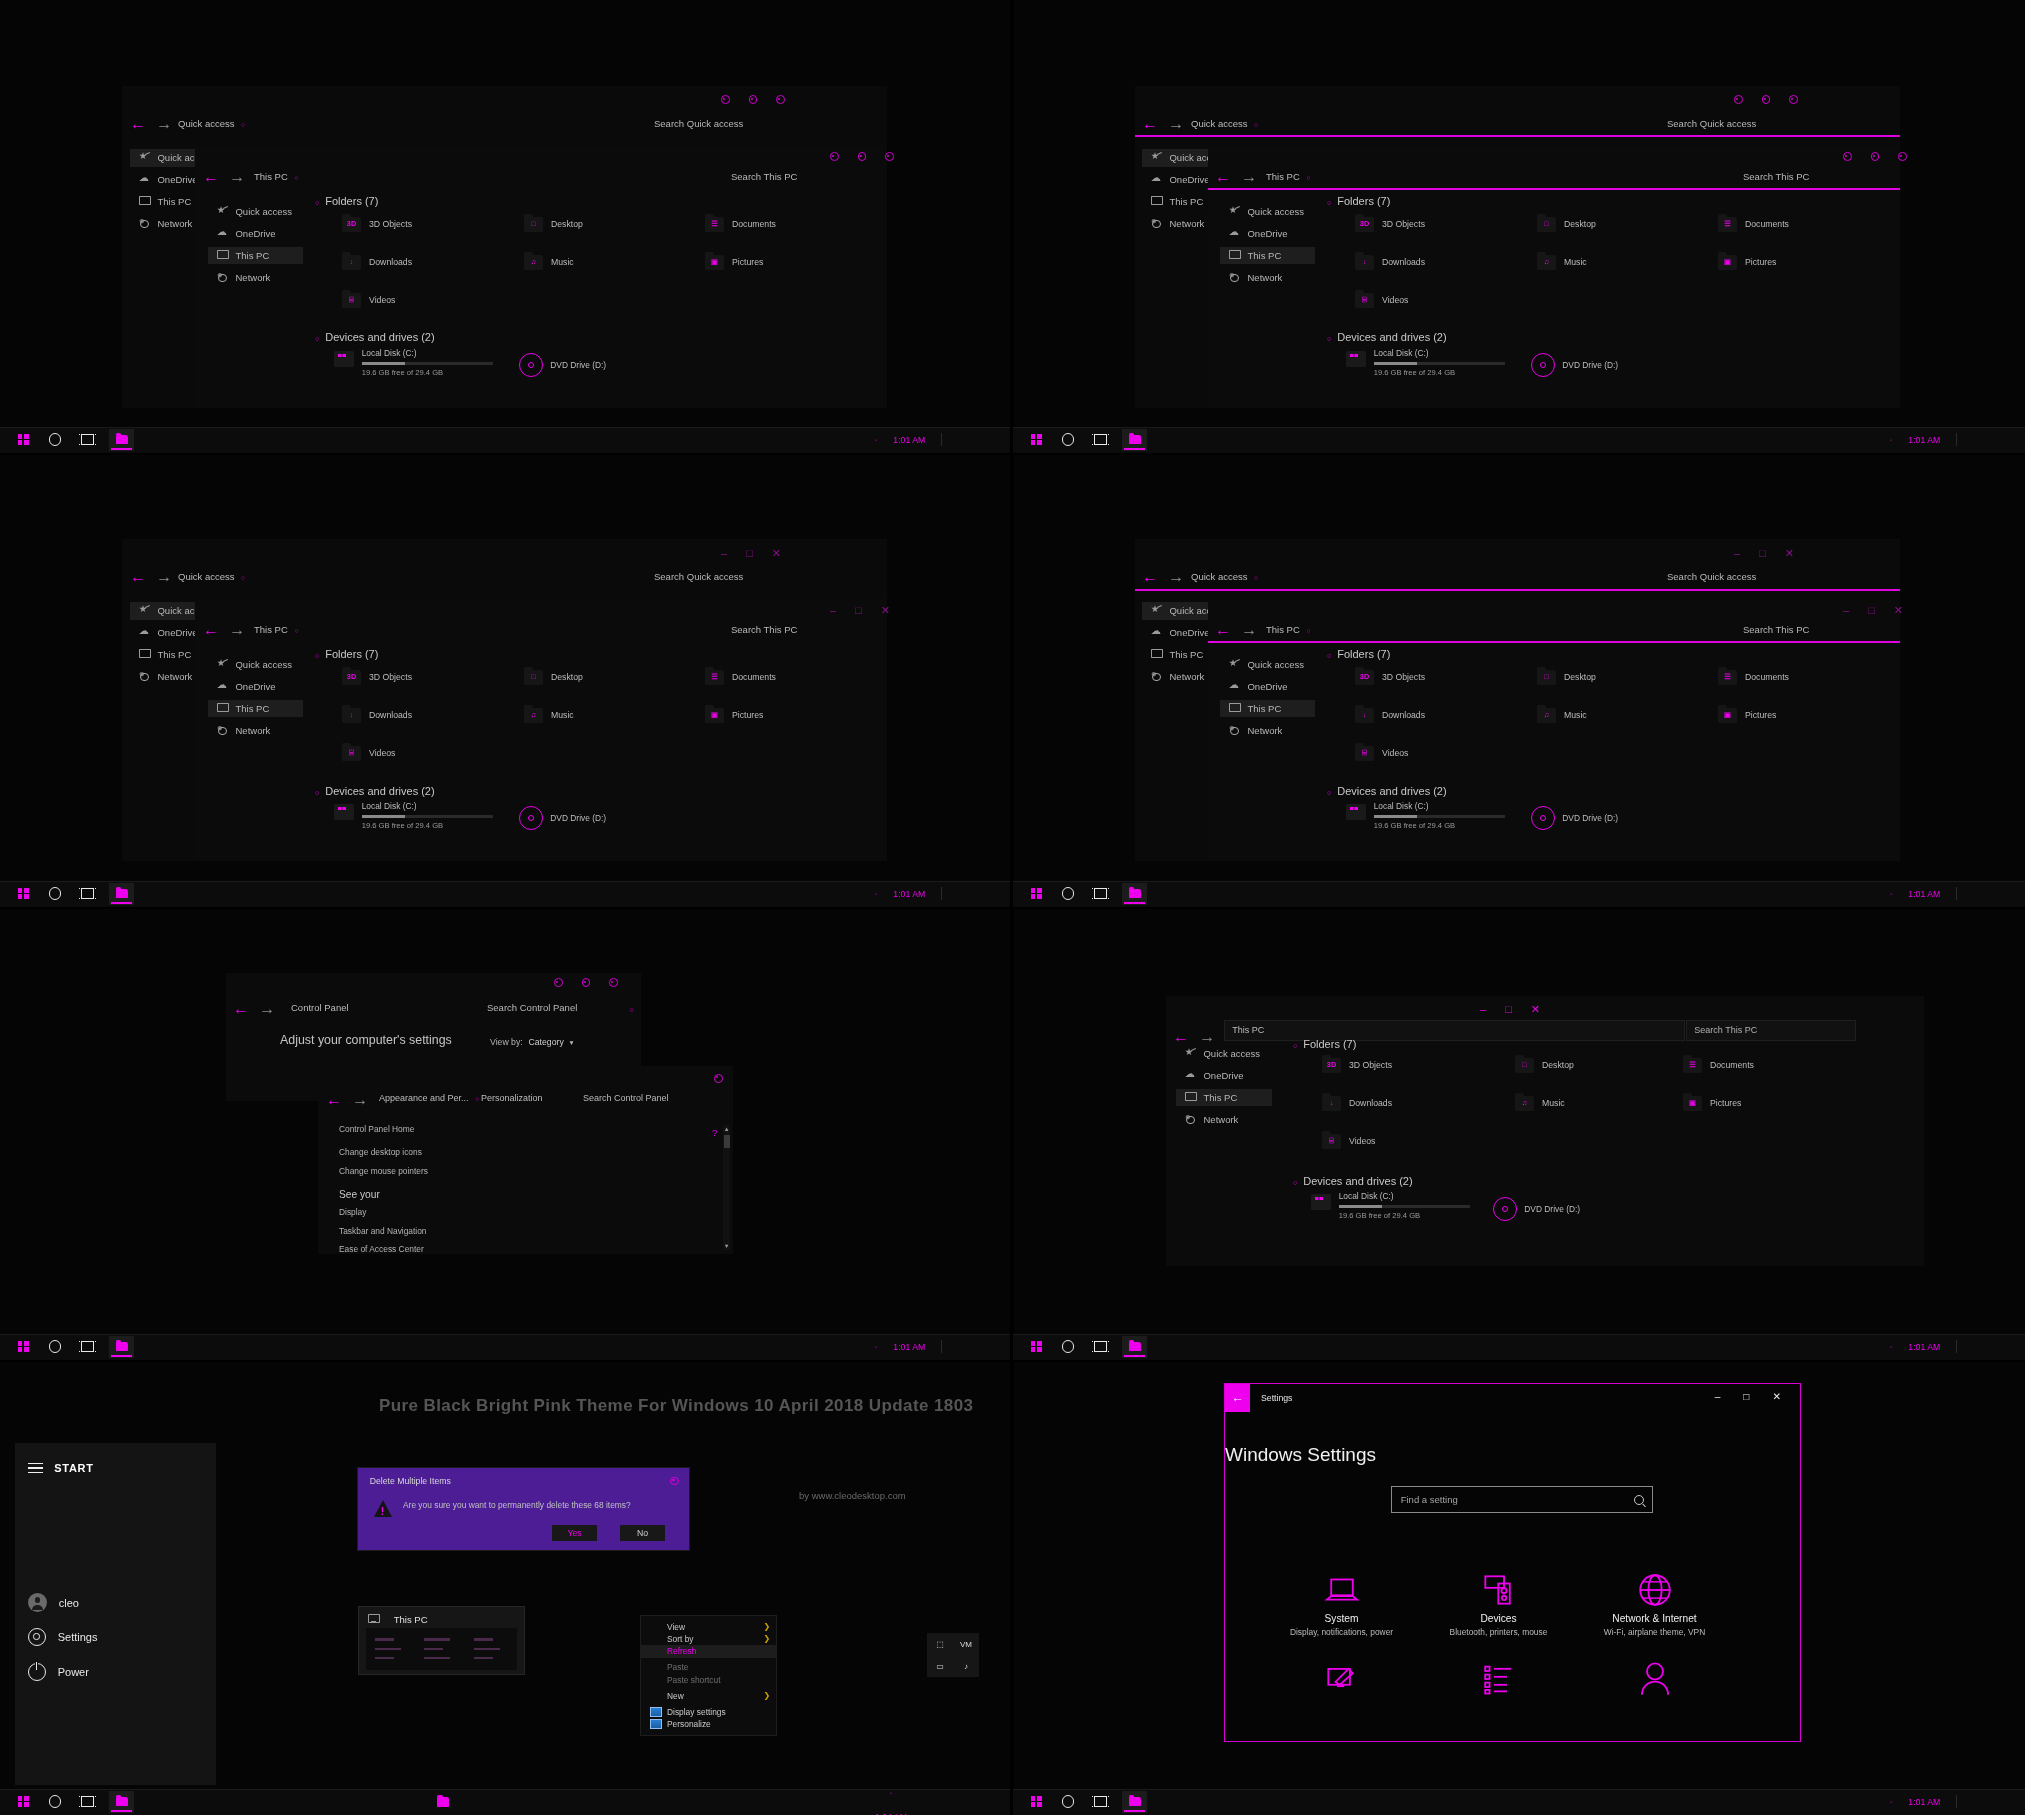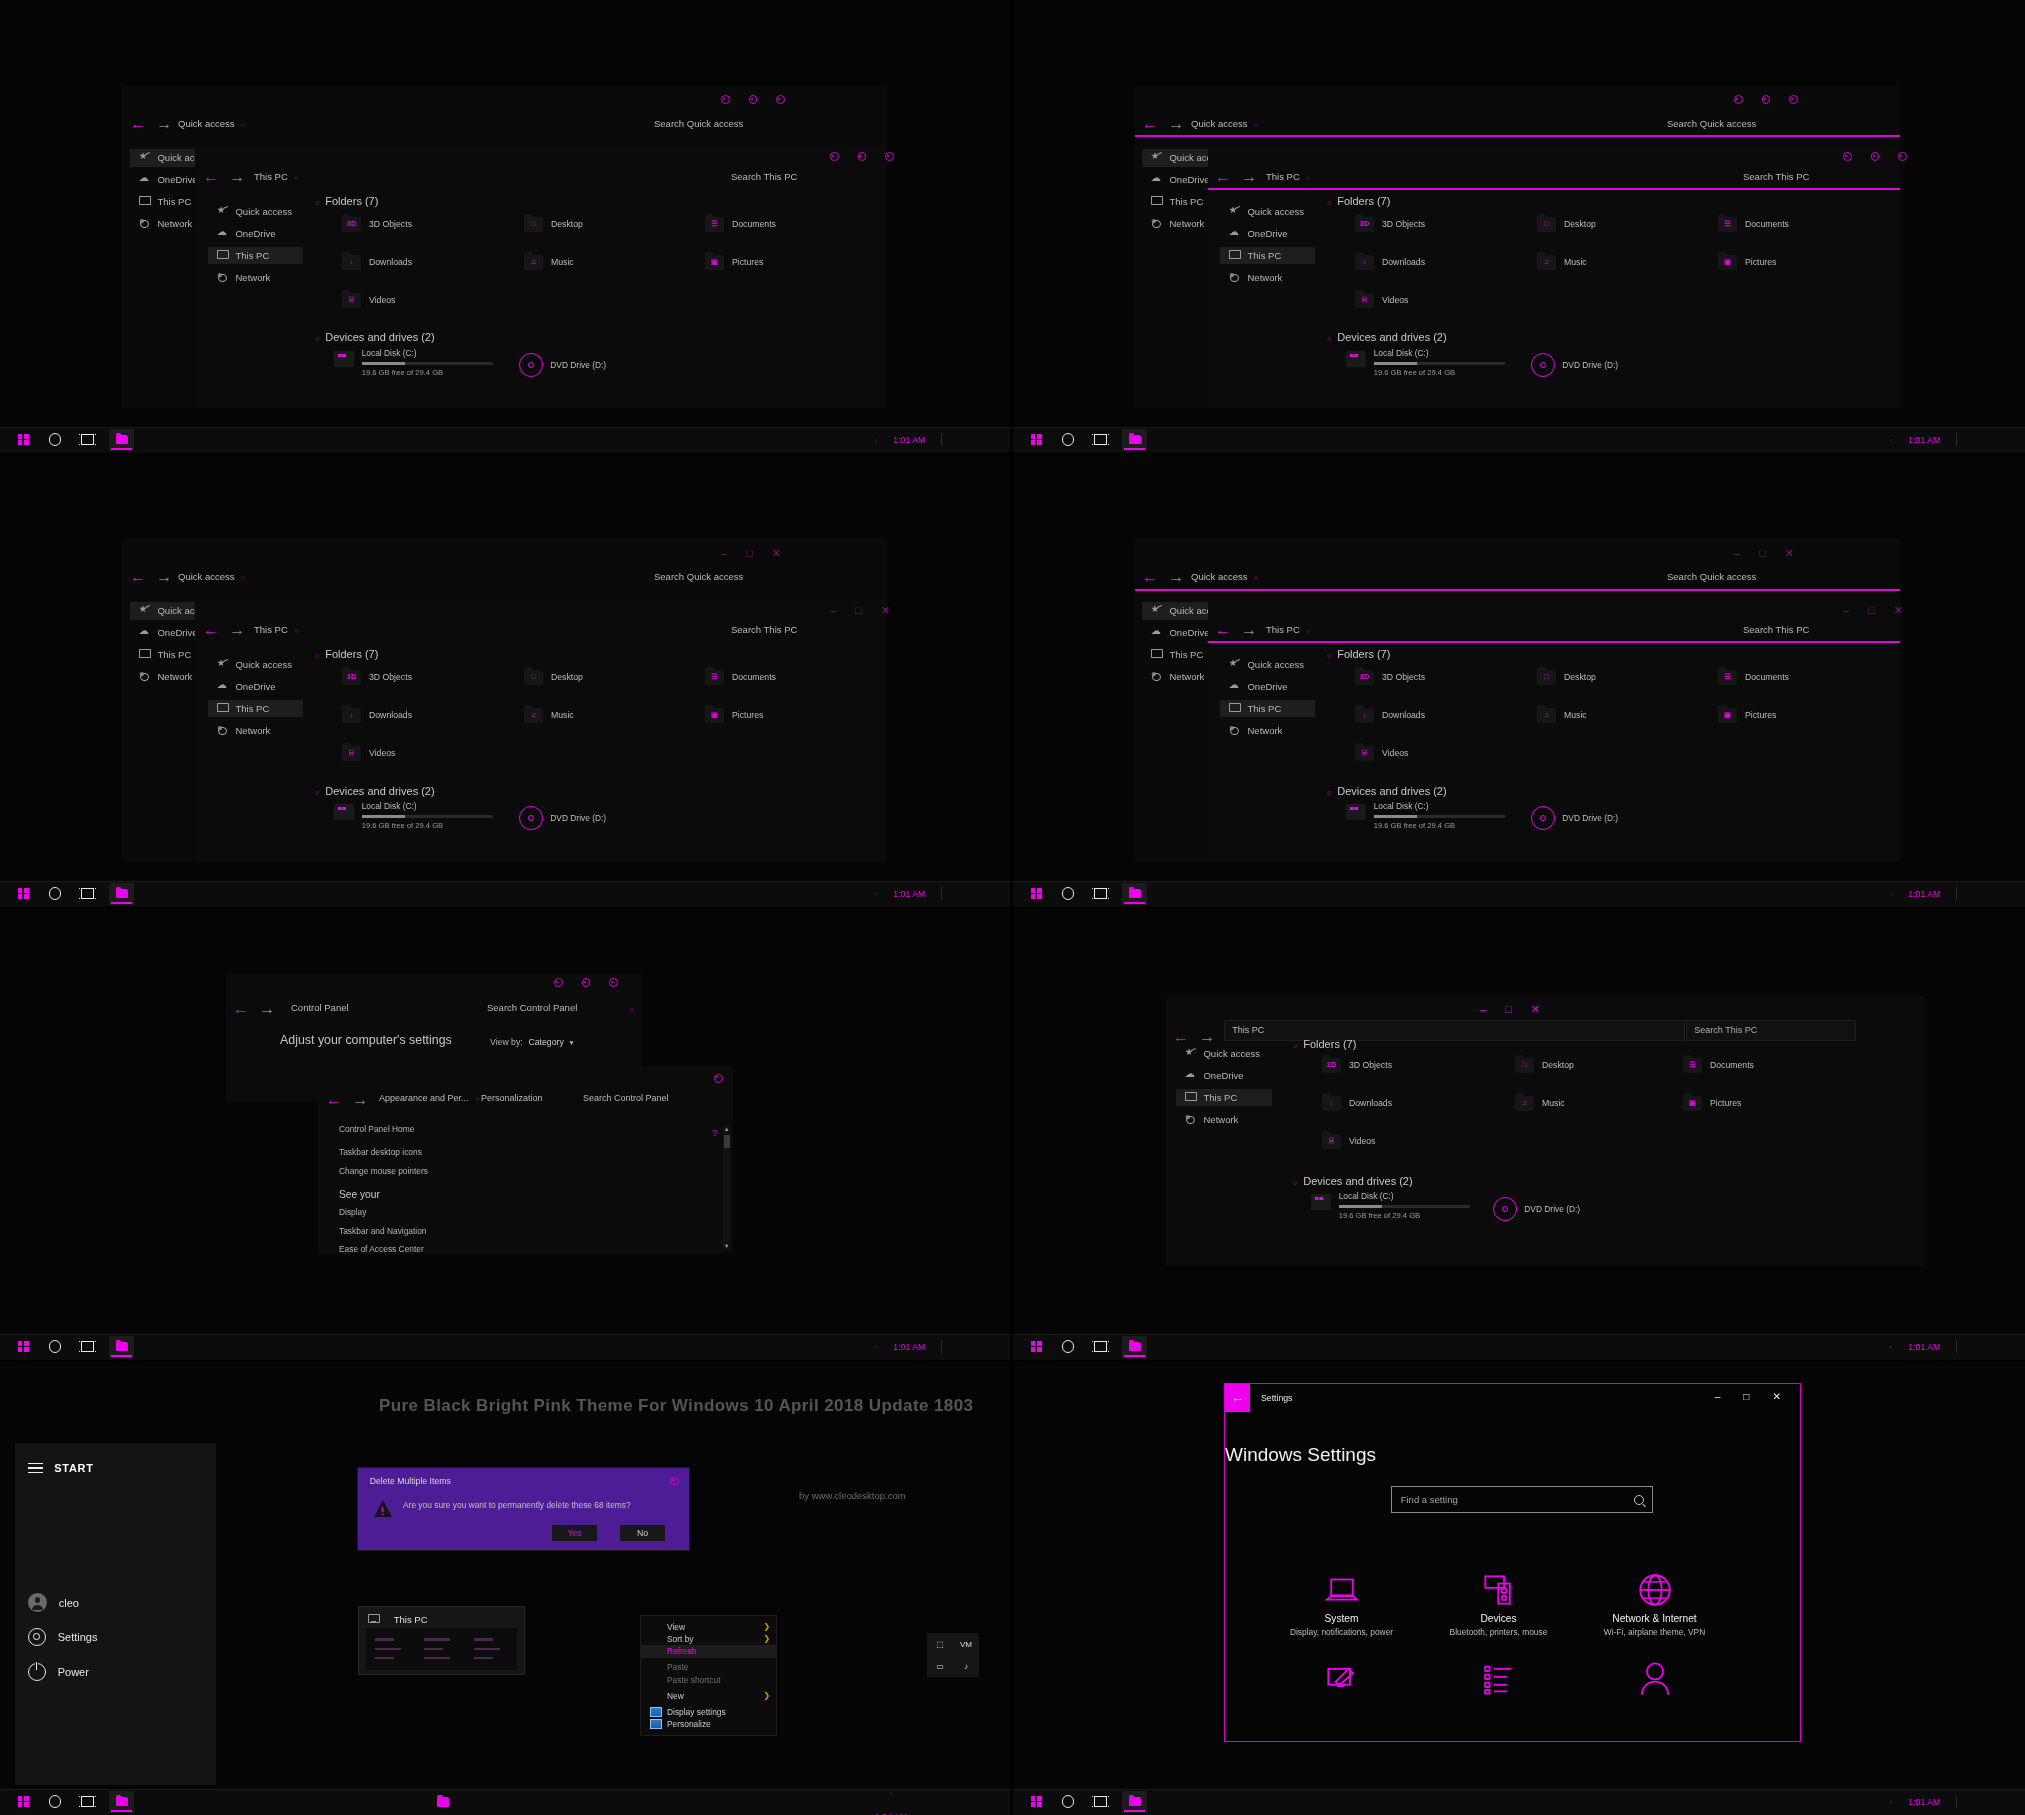--- a/index.html
+++ b/index.html
@@ -760,21 +760,21 @@
     <div class="navbar" style="left:326px;top:1089px;">
       <span class="arrowl" style="font-size:16px;">←</span>
       <span class="arrowr" style="font-size:16px;">→</span>
     </div>
     <div class="crumb" style="position:absolute;left:379px;top:1093px;font-size:9px;margin-left:0;">Appearance and Per...<span class="crumbdot">○</span></div>
     <div class="crumb" style="position:absolute;left:481px;top:1093px;font-size:9px;margin-left:0;">Personalization</div>
     <div class="srch" style="left:583px;top:1093px;font-size:9px;">Search Control Panel</div>
     <div class="qmark" style="left:712px;top:1127px;">?</div>
     <div style="position:absolute;left:339px;top:1124px;width:131px;">
       <div class="cplink" style="margin-bottom:13px;">Control Panel Home</div>
-      <div class="cplink">Taskbar desktop icons</div>
+      <div class="cplink">Change desktop icons</div>
       <div class="cplink">Change mouse pointers</div>
       <div class="cpseealso">See your</div>
       <div class="cplink">Display</div>
       <div class="cplink">Taskbar and Navigation</div>
       <div class="cplink">Ease of Access Center</div>
     </div>
     <div style="position:absolute;left:723px;top:1125px;width:7.3px;height:125px;background:#111;">
       <div style="position:absolute;left:0;right:0;top:0.7px;text-align:center;font-size:5.8px;color:#9a9a9a;">▲</div>
       <div style="position:absolute;left:0.7px;right:0.7px;top:10.2px;height:13px;background:#3a3a3a;"></div>
       <div style="position:absolute;left:0;right:0;bottom:0.7px;text-align:center;font-size:5.8px;color:#9a9a9a;">▼</div>

